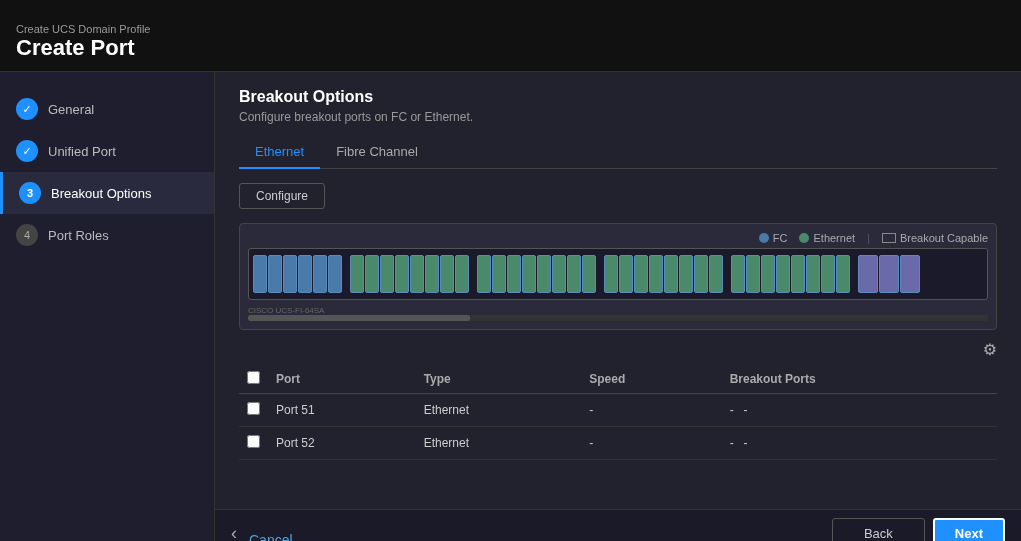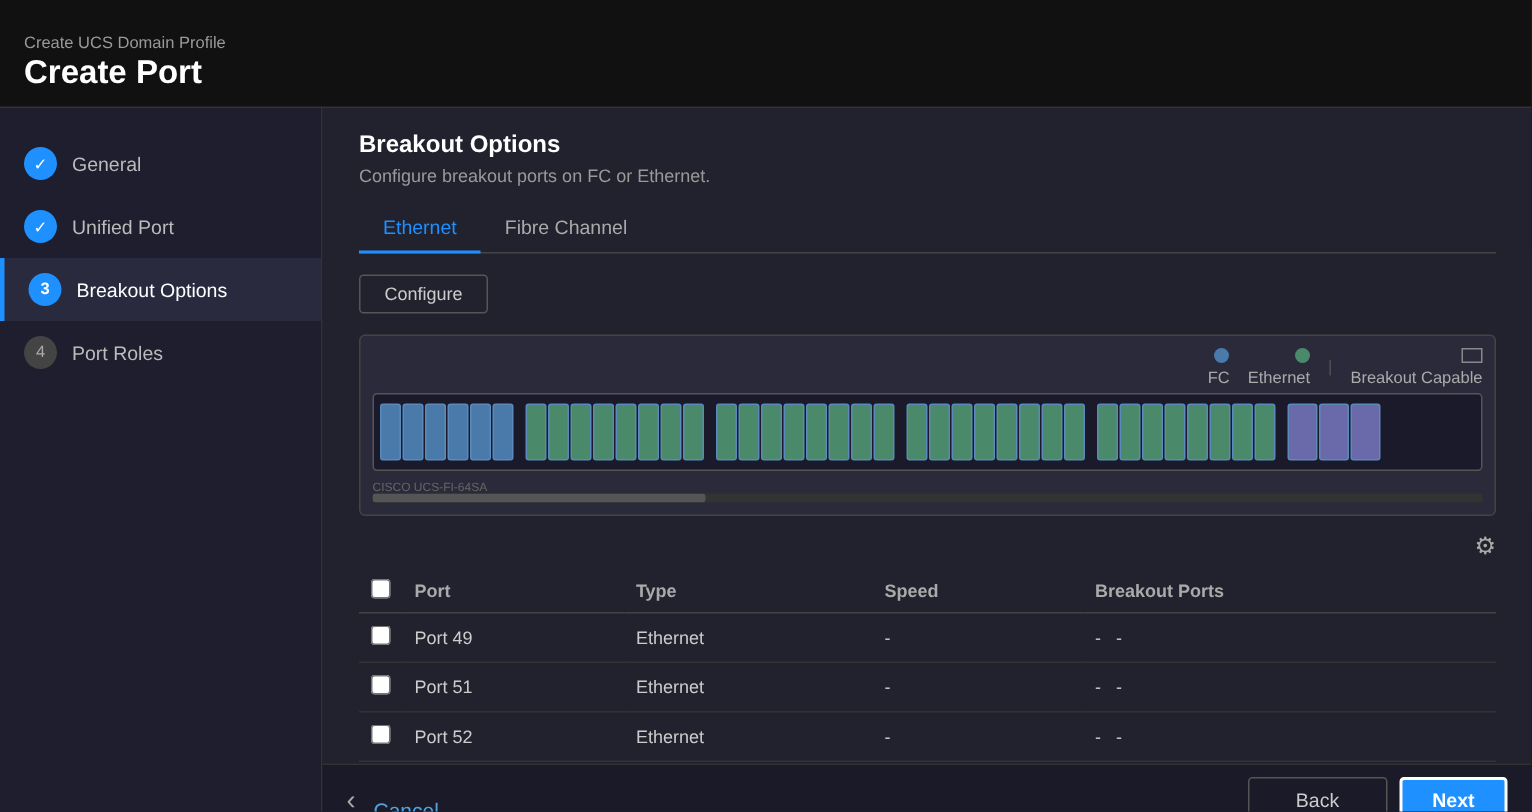--- a/index.html
+++ b/index.html
@@ -173,23 +173,22 @@
       display: flex;
       align-items: center;
       justify-content: flex-end;
       gap: 12px;
       font-size: 11px;
       color: #aaa;
       margin-bottom: 4px;
     }
     .legend-item {
       display: flex;
-      align-items: flex-end;
+      align-items: center;
       gap: 4px;
-      flex-direction: column;
     }
     .legend-dot {
       width: 10px;
       height: 10px;
       border-radius: 50%;
     }
     .legend-box {
       width: 14px;
       height: 10px;
       border: 1px solid #888;
@@ -453,29 +452,20 @@
               <th class="check-cell">
                 <input type="checkbox" style="">
               </th>
               <th>Port</th>
               <th>Type</th>
               <th>Speed</th>
               <th>Breakout Ports</th>
             </tr>
           </thead>
           <tbody id="table-body">
-          <tr>
-      <td class="check-cell">
-        <input type="checkbox" style="">
-      </td>
-      <td>Port 49</td>
-      <td>Ethernet</td>
-      <td>-</td>
-      <td>- &nbsp; -</td>
-    </tr>
               <tr>
       <td class="check-cell">
         <input type="checkbox" style="">
       </td>
       <td>Port 51</td>
       <td>Ethernet</td>
       <td>-</td>
       <td>- &nbsp; -</td>
     </tr>
               <tr>

